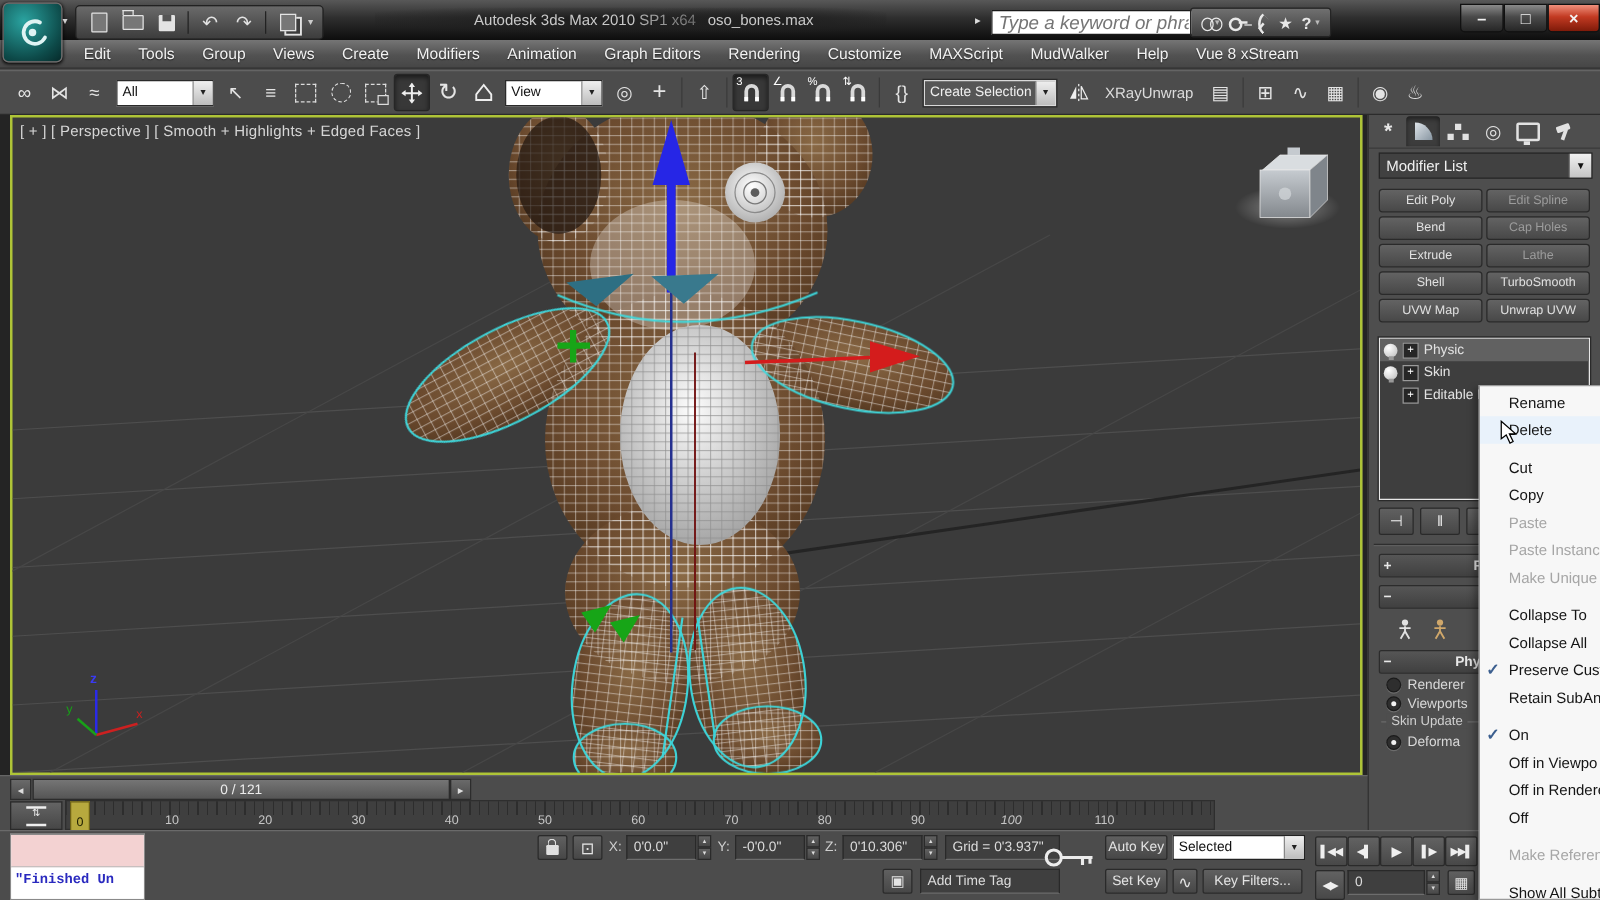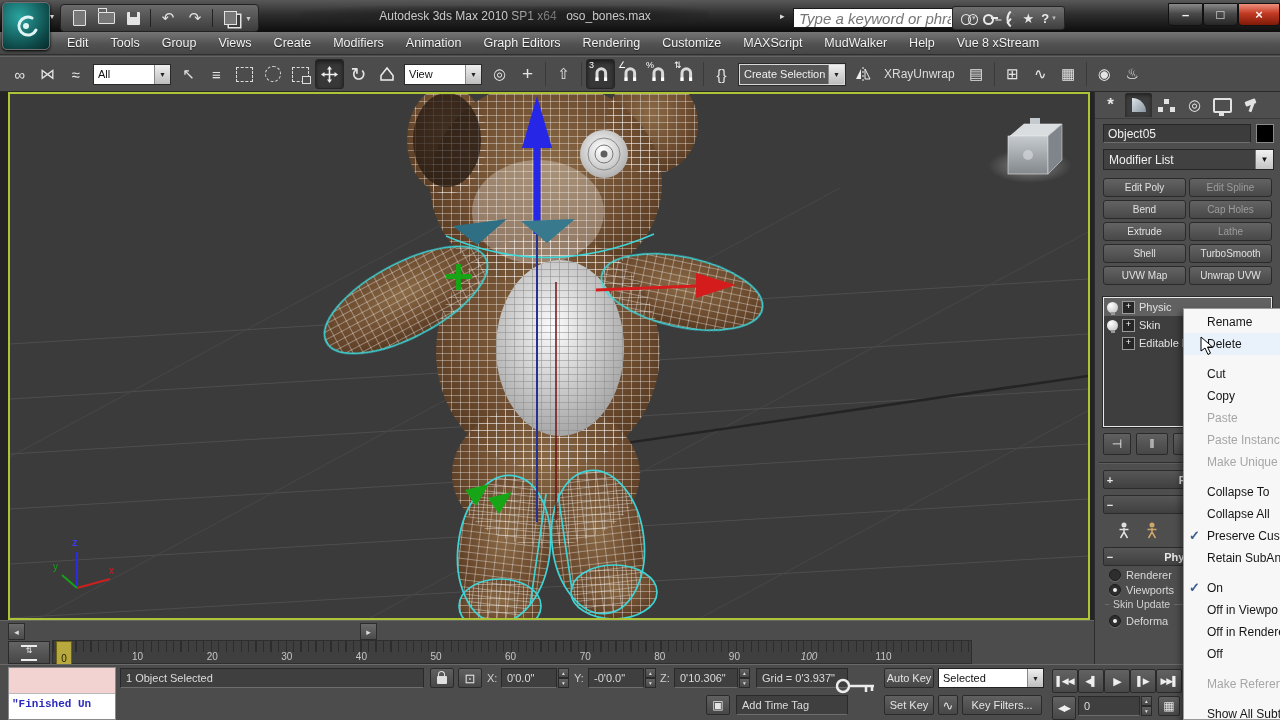--- a/index.html
+++ b/index.html
@@ -470,20 +470,21 @@
 
     <g font-family="Liberation Sans, sans-serif">
       <line x1="67" y1="458" x2="67" y2="494" stroke="#2a2ae8" stroke-width="2"></line>
       <line x1="67" y1="494" x2="100" y2="485" stroke="#cc2020" stroke-width="2"></line>
       <line x1="52" y1="481" x2="67" y2="494" stroke="#18a018" stroke-width="2"></line>
       <text x="62" y="452" fill="#3a3af2" font-size="11" font-weight="bold">z</text>
       <text x="99" y="480" fill="#cc2020" font-size="10">x</text>
       <text x="43" y="476" fill="#18a018" font-size="10">y</text>
     </g>
   </svg>
+  <div id="vp-label">[ + ] [ Perspective ] [ Smooth + Highlights + Edged Faces ]</div>
 </div>
 
 <div id="cmdpanel">
   <div id="cp-tabs">
     <span class="cptab">
         <span class="ic-create">*</span>
       </span>
     <span class="cptab active">
         <span class="ic-modify"></span>
       </span>
@@ -492,24 +493,20 @@
       </span>
     <span class="cptab">
         <span class="ic-motion">◎</span>
       </span>
     <span class="cptab">
         <span class="ic-display"></span>
       </span>
     <span class="cptab">
         <span class="ic-util"></span>
       </span>
-  </div>
-  <div id="cp-name-row">
-    <input id="obj-name" value="Object05" style="">
-    <span id="obj-color"></span>
   </div>
   <div id="modlist">
     <span class="val">Modifier List</span>
     <span class="arr">▼</span>
   </div>
   <div id="modbuttons">
       <button class="mbtn">Edit Poly</button>
       <button class="mbtn dim">Edit Spline</button>
       <button class="mbtn">Bend</button>
       <button class="mbtn dim">Cap Holes</button>
@@ -579,20 +576,21 @@
   </div>
   <div class="radio" style="padding-top:10px">
     <span class="rdot on"></span>
     <span>Deforma</span>
   </div>
 </div>
 
 <div id="timeslider">
   <div id="ts-track"></div>
   <div class="tsbtn" style="left:8px">◂</div>
+  <div id="ts-handle">0 / 121</div>
   <div class="tsbtn" style="left:360px">▸</div>
 </div>
 <div id="rulerrow">
   <div id="mce-btn">
     <span class="mce-ic">⇅</span>
   </div>
   <div id="ruler">
     <div id="frame-marker">0</div>
   <span class="rnum" style="left: 72.6px;">10</span>
       <span class="rnum" style="left: 147.2px;">20</span>
@@ -607,21 +605,20 @@
       <span class="rnum" style="left: 818.6px;">110</span>
       <span class="rnum" style="left: 893.2px; margin-top: 17px;">120</span>
     </div>
 </div>
 
 <div id="bottombar">
   <div id="listener">
     <div class="pink"></div>
     <div class="white">"Finished Un</div>
   </div>
-  <div class="fld" style="left:120px;top:3px;width:304px">1 Object Selected</div>
   <div class="bbtn" style="left:430px;top:3px;width:24px">
       <span class="i-lock"></span>
     </div>
   <div class="bbtn" style="left:458px;top:3px;width:24px;font-size:13px">⊡</div>
   <span class="blabel" style="left:487px;top:7px">X:</span>
   <div class="fld" style="left:501px;top:3px;width:56px">0'0.0"</div>
   <div class="spin" style="left:558px;top:3px">
       <span>▴</span>
       <span>▾</span>
     </div>

